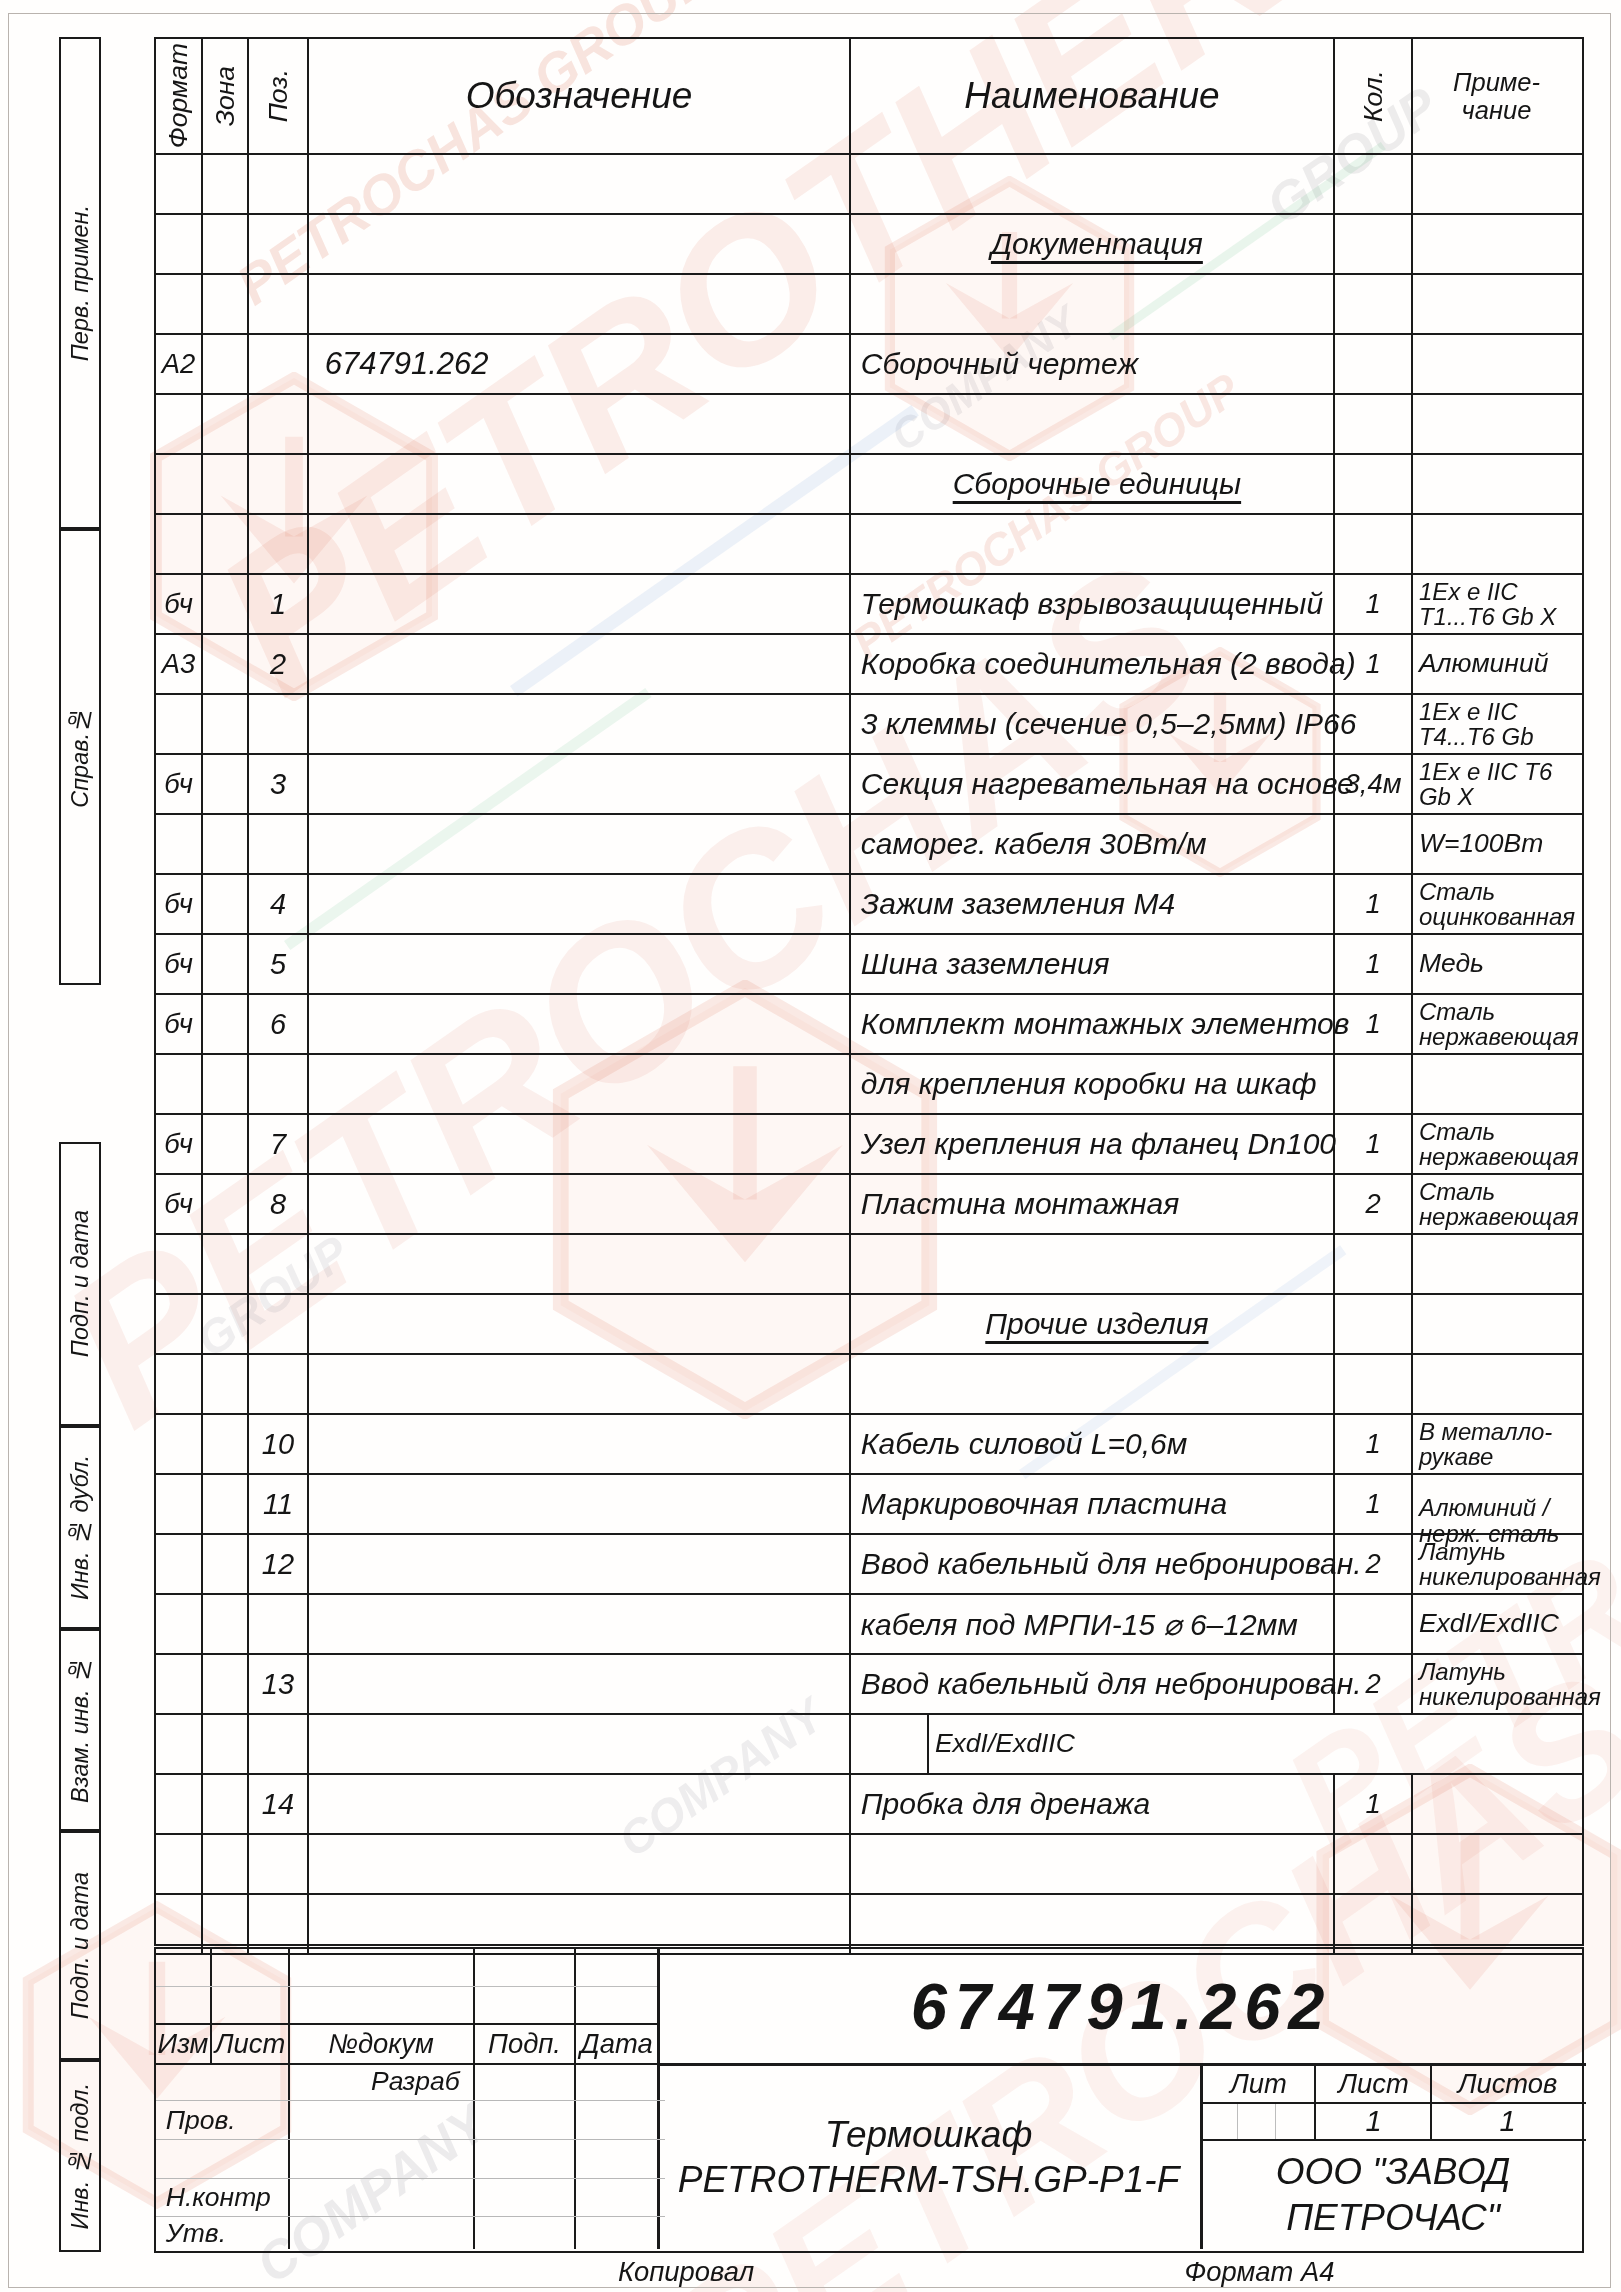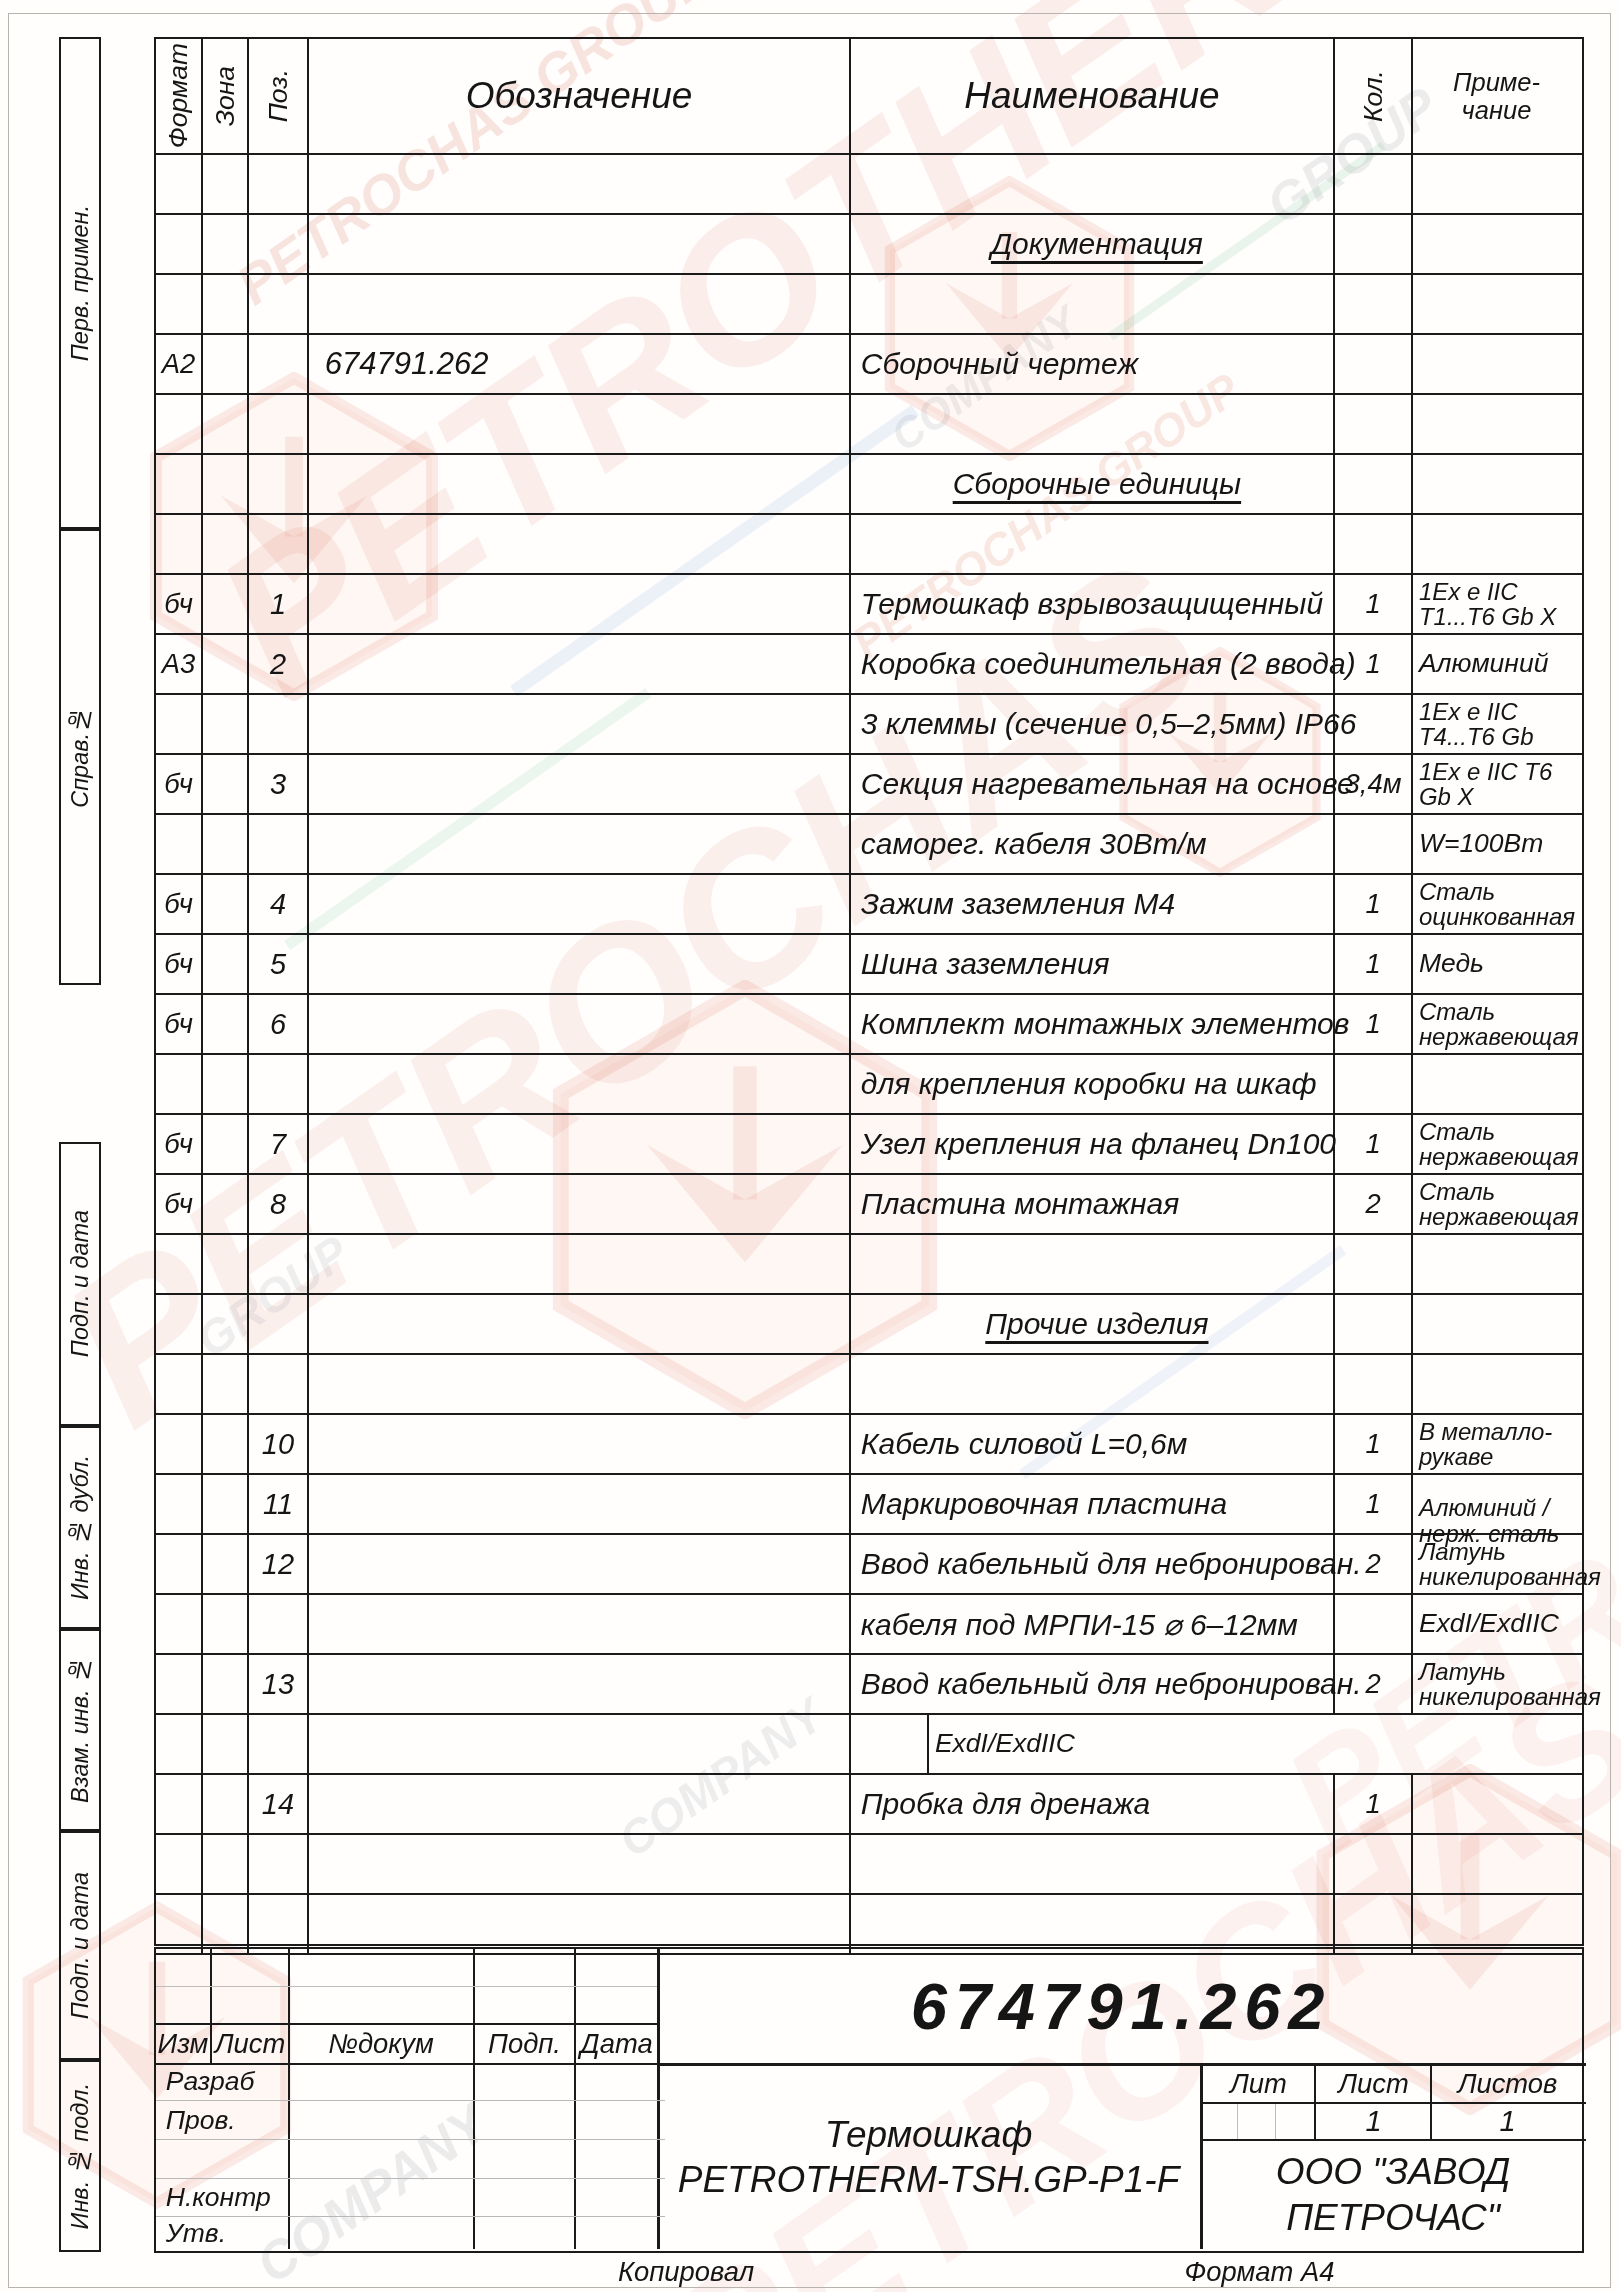--- a/index.html
+++ b/index.html
@@ -491,21 +491,21 @@
       </div>
     <div class="abs cc" style="left:319px;top:76px;width:99px;height:37px;font-size:27.4px">
         <span>Подп.</span>
       </div>
     <div class="abs cc" style="left:420px;top:76px;width:81px;height:37px;font-size:27.4px">
         <span>Дата</span>
       </div>
     <div class="line abs" style="left:0;top:114px;width:501px;height:2px"></div>
 
     <div id="sign-rows">
-        <div class="abs tb-label" style="left: 0px; top: 114px; width: 501px; height: 37px;">
+        <div class="abs tb-label" style="left: 0px; top: 114px; width: 501px; height: 37px; justify-content: center;">
           <div style="padding-left: 2px;">Разраб</div>
         </div>
         <div class="abs tb-label" style="left: 0px; top: 151px; width: 501px; height: 39px; border-top: 1px solid rgb(184, 184, 184);">
           <div style="padding-left: 2px;">Пров.</div>
         </div>
         <div class="abs tb-label" style="left: 0px; top: 190px; width: 501px; height: 39px; border-top: 1px solid rgb(184, 184, 184);">
           <div style="padding-left: 2px;"></div>
         </div>
         <div class="abs tb-label" style="left: 0px; top: 229px; width: 501px; height: 37px; border-top: 1px solid rgb(184, 184, 184);">
           <div style="padding-left: 2px;">Н.контр</div>

